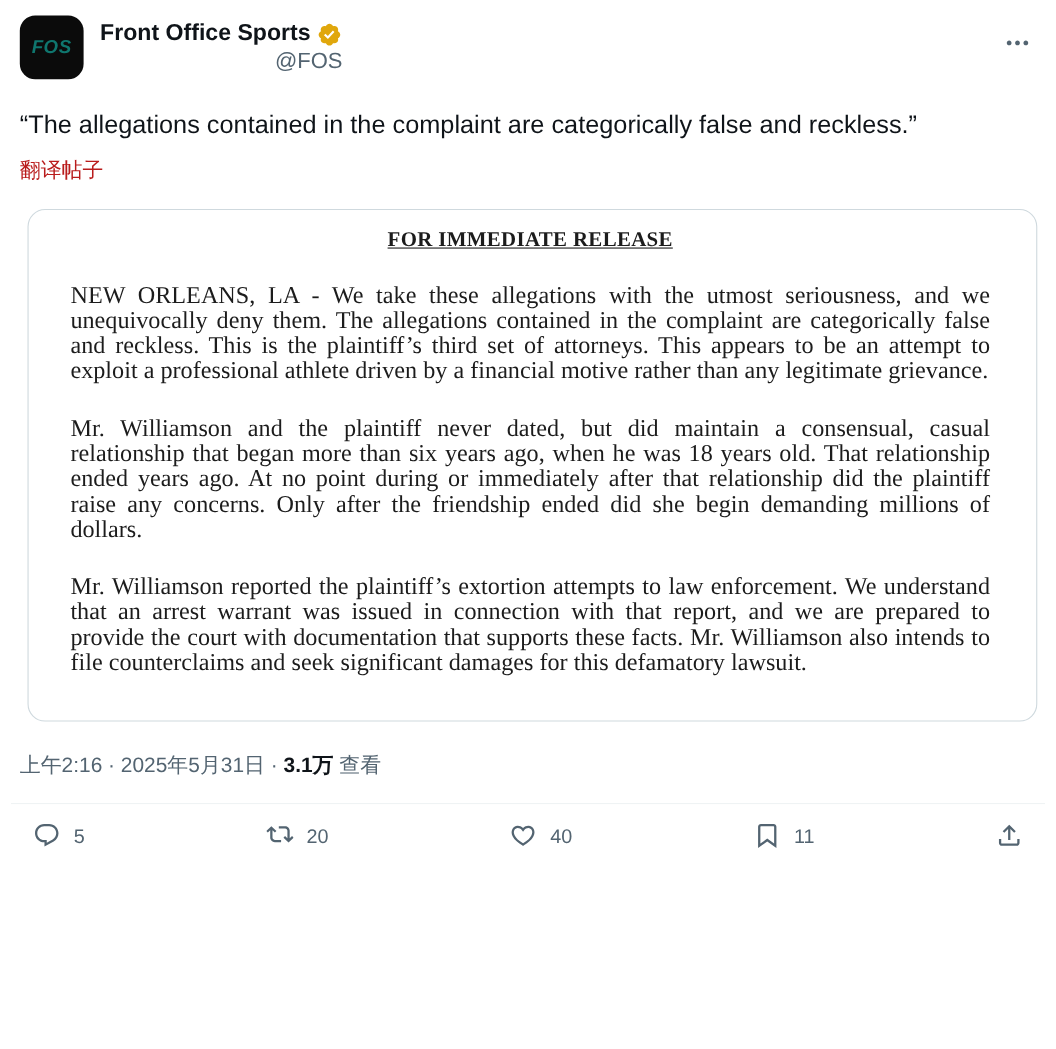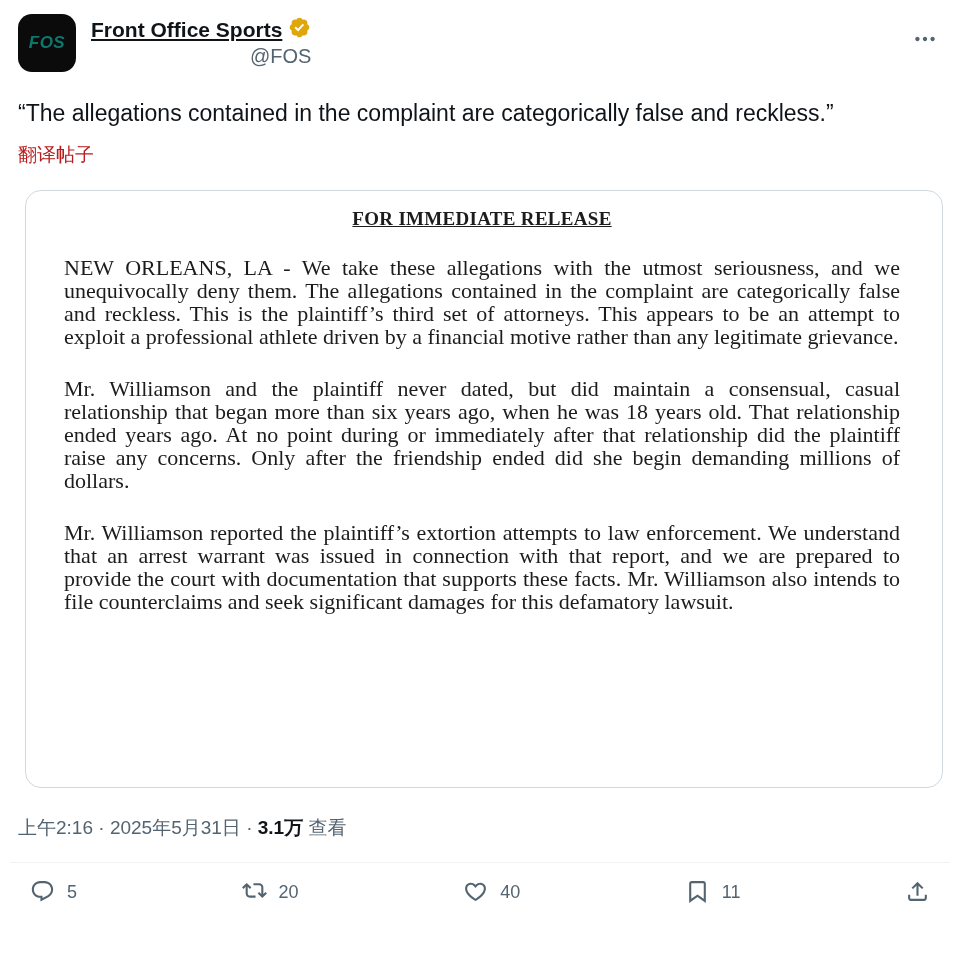--- a/index.html
+++ b/index.html
@@ -15,39 +15,39 @@
   .head-row { display: flex; align-items: flex-start; gap: 15px; position: relative; }
   .avatar {
     width: 58px; height: 58px; border-radius: 14px; background: #0b0b0b;
     display: flex; align-items: center; justify-content: center; flex: 0 0 auto;
     cursor: pointer;
   }
   .avatar span {
     color: #0f766e; font-weight: 800; font-style: italic; font-size: 17px; letter-spacing: .5px;
   }
   .who { display: flex; flex-direction: column; padding-top: 2px; }
-  .name-line { display: flex; align-items: flex-start; gap: 6px; text-decoration: underline; }
+  .name-line { display: flex; align-items: flex-end; gap: 6px; }
   .display-name { font-size: 21px; font-weight: 700; line-height: 27px; }
   .badge { width: 23px; height: 23px; display: inline-block; }
   .handle { font-size: 20px; color: #536471; line-height: 26px; text-align: right; }
   .more-btn {
     position: absolute; right: 0; top: 8px; width: 34px; height: 34px;
     display: flex; align-items: center; justify-content: center; cursor: pointer; border-radius: 50%;
   }
 
   
   .tweet-text { margin-top: 22px; font-size: 23px; line-height: 38px; color: #0f1419; }
   .tweet-text p + p { margin-top: 27px; }
   .translate-link {
     display: inline-block; margin-top: 10px; color: #b91c1c; font-size: 19px; cursor: pointer;
   }
 
   
   .media-card {
-    margin: 22px 0 0 7px; width: 918px; height: 598px;
+    margin: 22px 0 0 7px; width: 918px; height: 466px;
     border: 1px solid #cfd9de; border-radius: 16px; background: #fff;
     padding: 9px 42px 20px 38px; overflow: hidden; cursor: pointer;
     font-family: "Liberation Serif", serif; color: #1c1c1c;
   }
   .doc-title {
     text-align: center; font-weight: 700; font-size: 19px; letter-spacing: .3px;
     text-decoration: underline; margin: 8px 0 26px 0;
   }
   .doc-para { text-align: justify; font-size: 22px; line-height: 23px; margin-bottom: 29px; font-family: Liberation Serif, serif; }
   .doc-para:last-child { margin-bottom: 0; }

